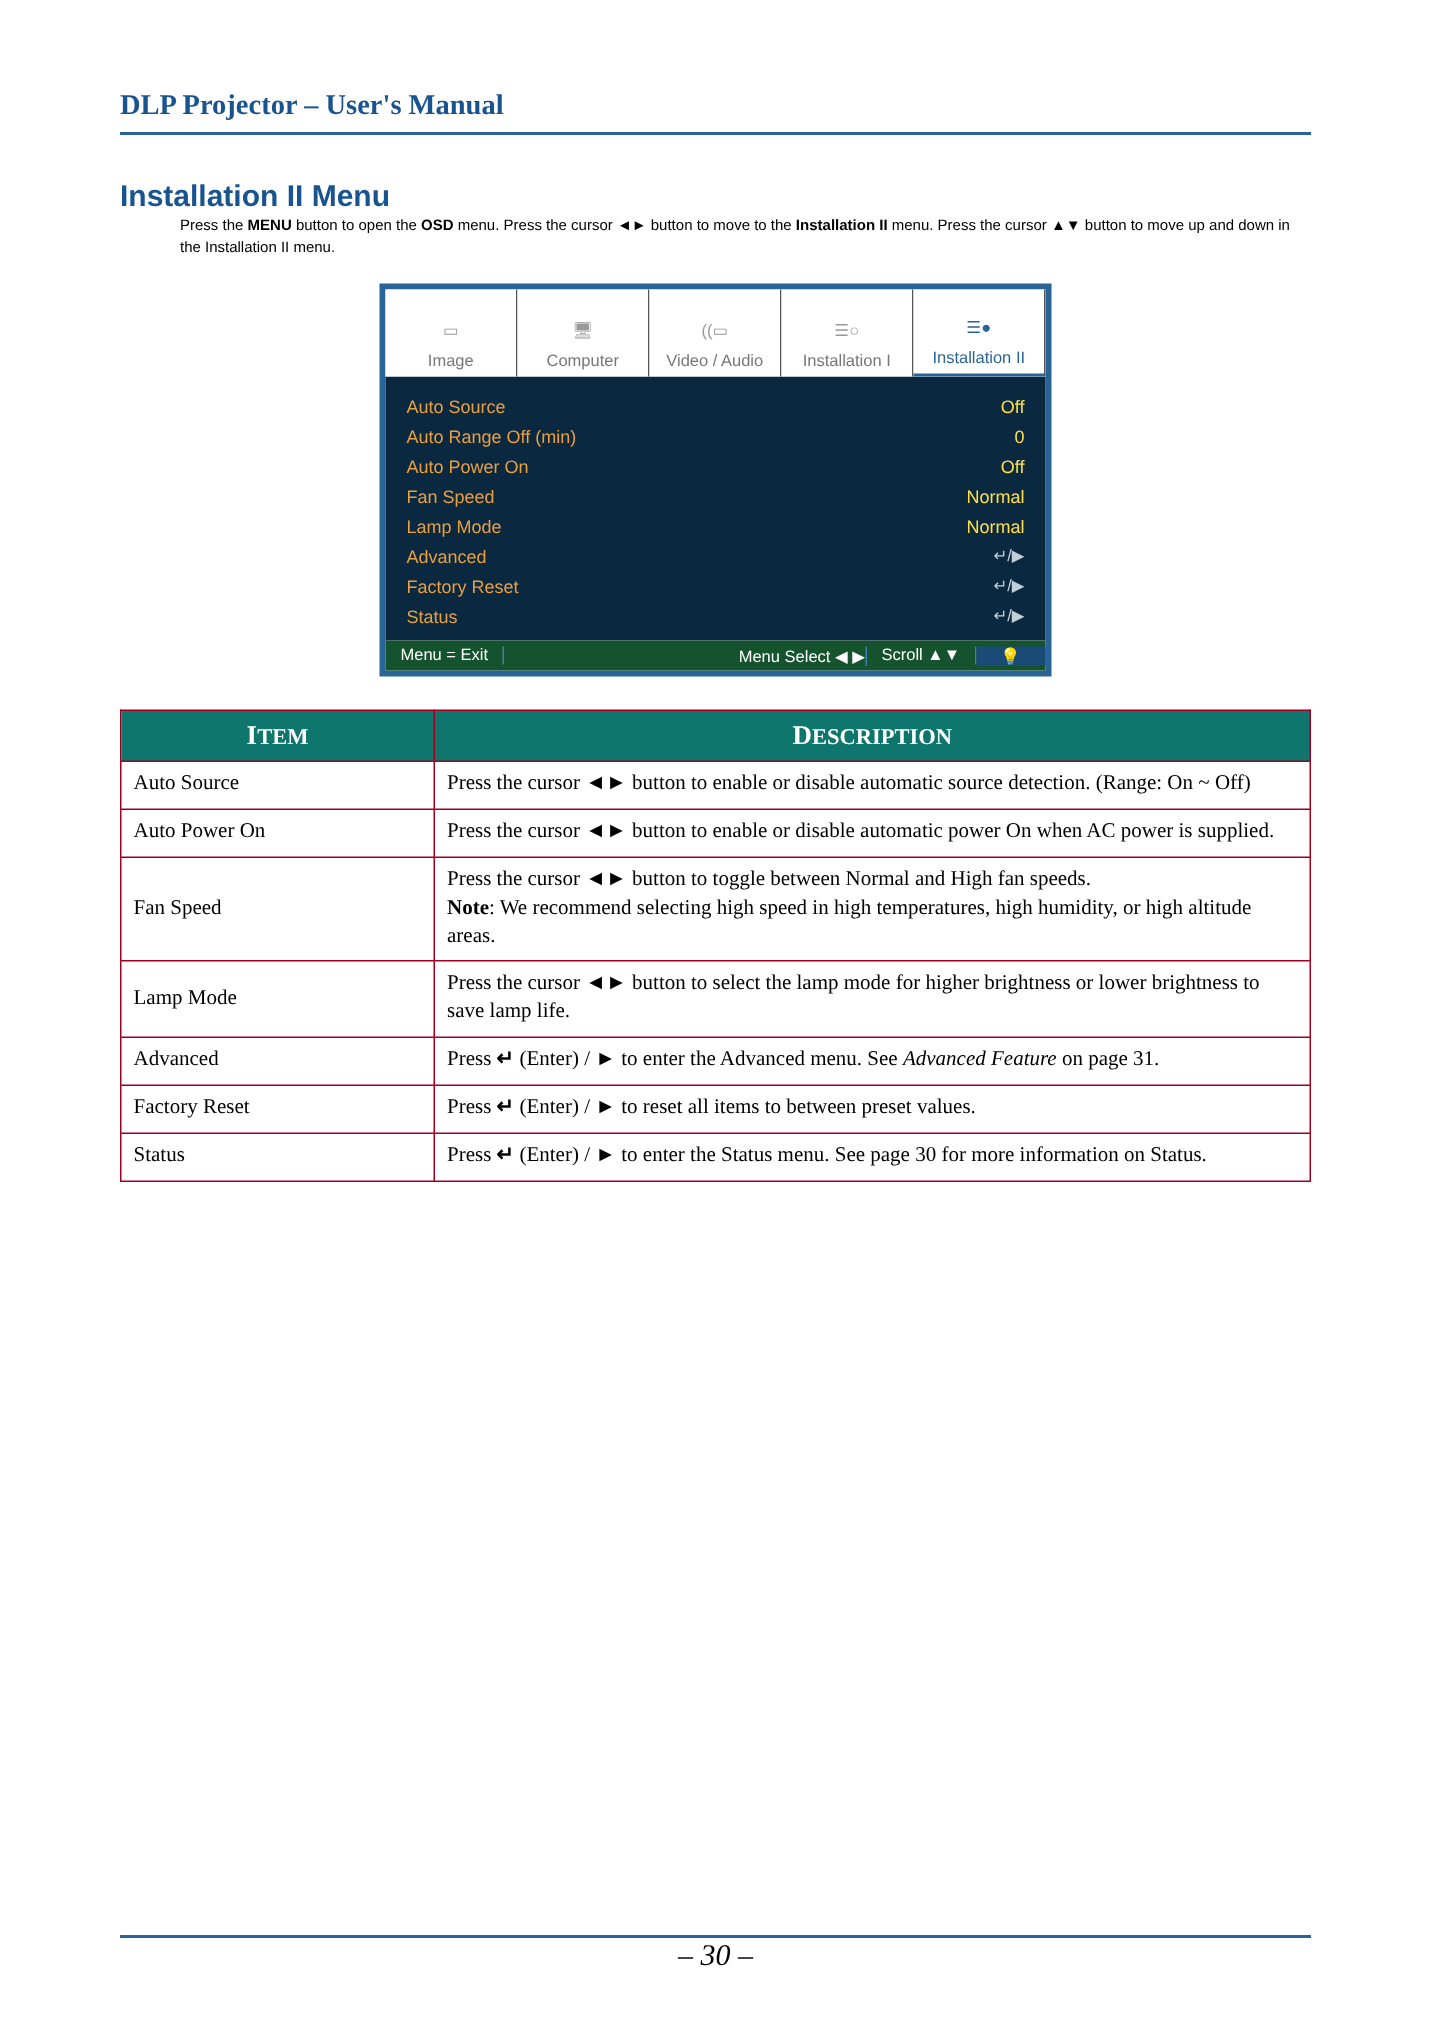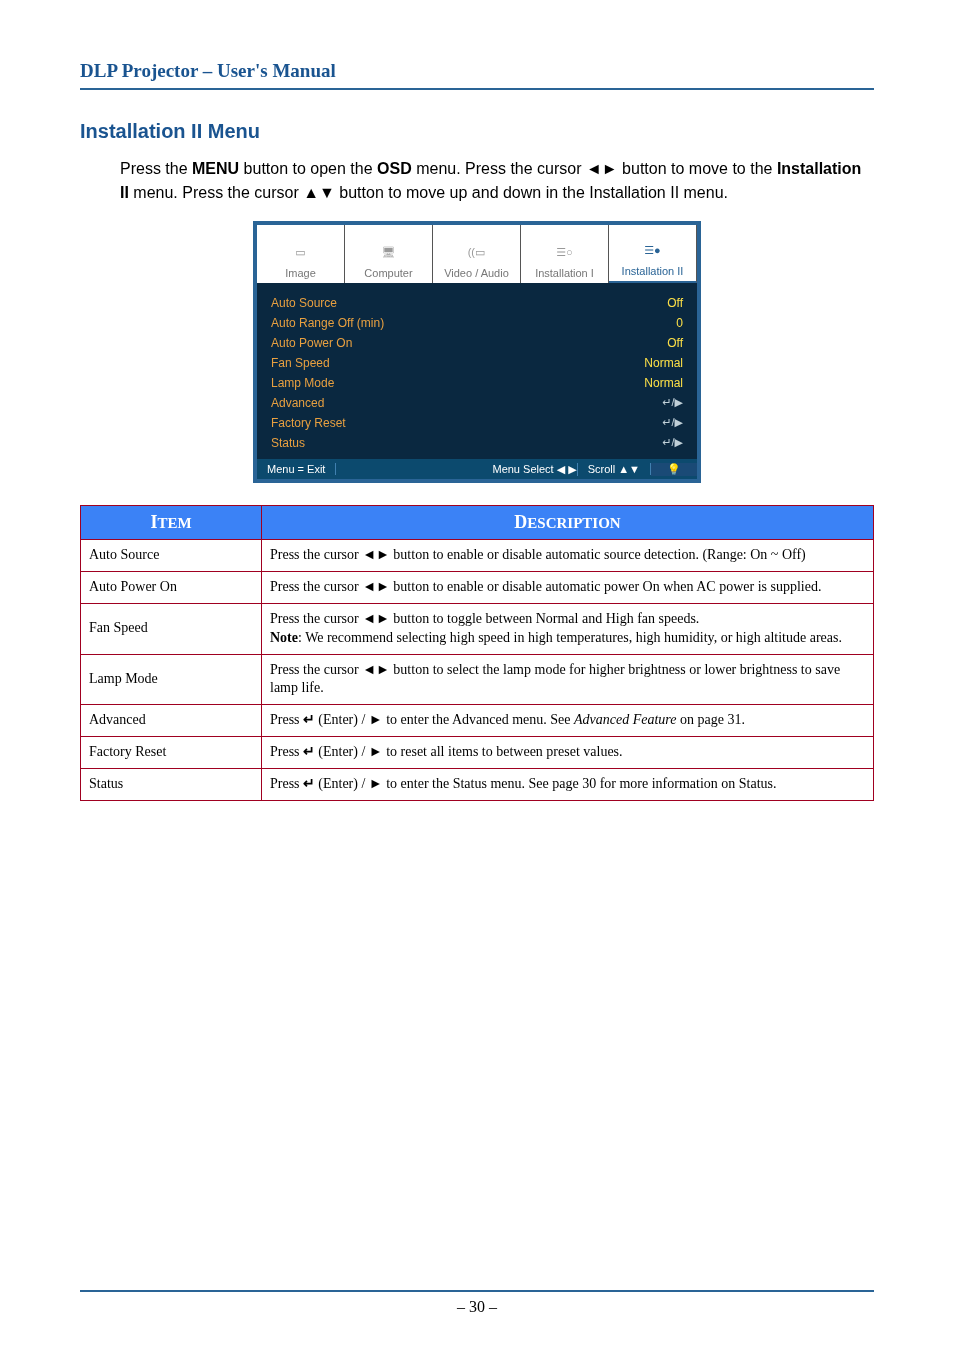--- a/index.html
+++ b/index.html
@@ -28,25 +28,24 @@
   .header-rule {
     border: none;
     border-top: 2px solid #2a6496;
     margin: 4px 0 30px 0;
   }
   .section-title {
     color: #1a5490;
     font-family: Arial, sans-serif;
     font-weight: bold;
     font-size: 20px;
-    margin-bottom: 14px;
   }
   .body-text {
     font-family: Arial, sans-serif;
-    font-size: 16px;
+    font-size: 10px;
     color: #000;
     margin-left: 40px;
     margin-bottom: 16px;
     line-height: 1.5;
   }
   .osd-container {
     width: 440px;
     margin: 0 auto 22px auto;
     border: 4px solid #2a6496;
     font-family: Arial, sans-serif;
@@ -95,21 +94,21 @@
     font-size: 12px;
   }
   .osd-row .val {
     color: #fde047;
   }
   .osd-row .arrow-val {
     color: #c0d0d8;
     font-size: 11px;
   }
   .osd-footer {
-    background: #0c4a6e;
+    background: #14532d;
     color: #fff;
     display: flex;
     font-size: 11px;
     height: 20px;
     align-items: center;
   }
   .osd-footer .seg {
     padding: 0 10px;
     border-right: 1px solid #4080b0;
     white-space: nowrap;
@@ -122,25 +121,25 @@
     color: #e8a040;
   }
   .osd-footer .spacer { flex: 1; border-right: 1px solid #4080b0; }
 
   table.desc-table {
     width: 100%;
     border-collapse: collapse;
     font-size: 14px;
   }
   table.desc-table th {
-    background: #3b82f6;
+    background: #0f766e;
     color: #fff;
     font-variant: small-caps;
     font-weight: bold;
-    padding: 6px 10px;
+    padding: 6px 24px;
     border: 1.5px solid #a00020;
     font-size: 15px;
   }
   table.desc-table th:first-child { width: 160px; }
   table.desc-table td {
     border: 1px solid #a00020;
     padding: 6px 8px;
     vertical-align: middle;
     line-height: 1.35;
   }
@@ -152,21 +151,22 @@
     bottom: 58px;
     left: 80px;
     right: 80px;
   }
   .page-num {
     position: absolute;
     bottom: 34px;
     left: 0;
     right: 0;
     text-align: center;
-    font-size: 16px;
+    font-style: italic;
+    font-size: 20px;
   }
   .enter-glyph { font-weight: bold; }
 </style>
 </head>
 <body>
 
 <div class="page">
   <div class="header-title">DLP Projector – User's Manual</div>
   <hr class="header-rule">
 

